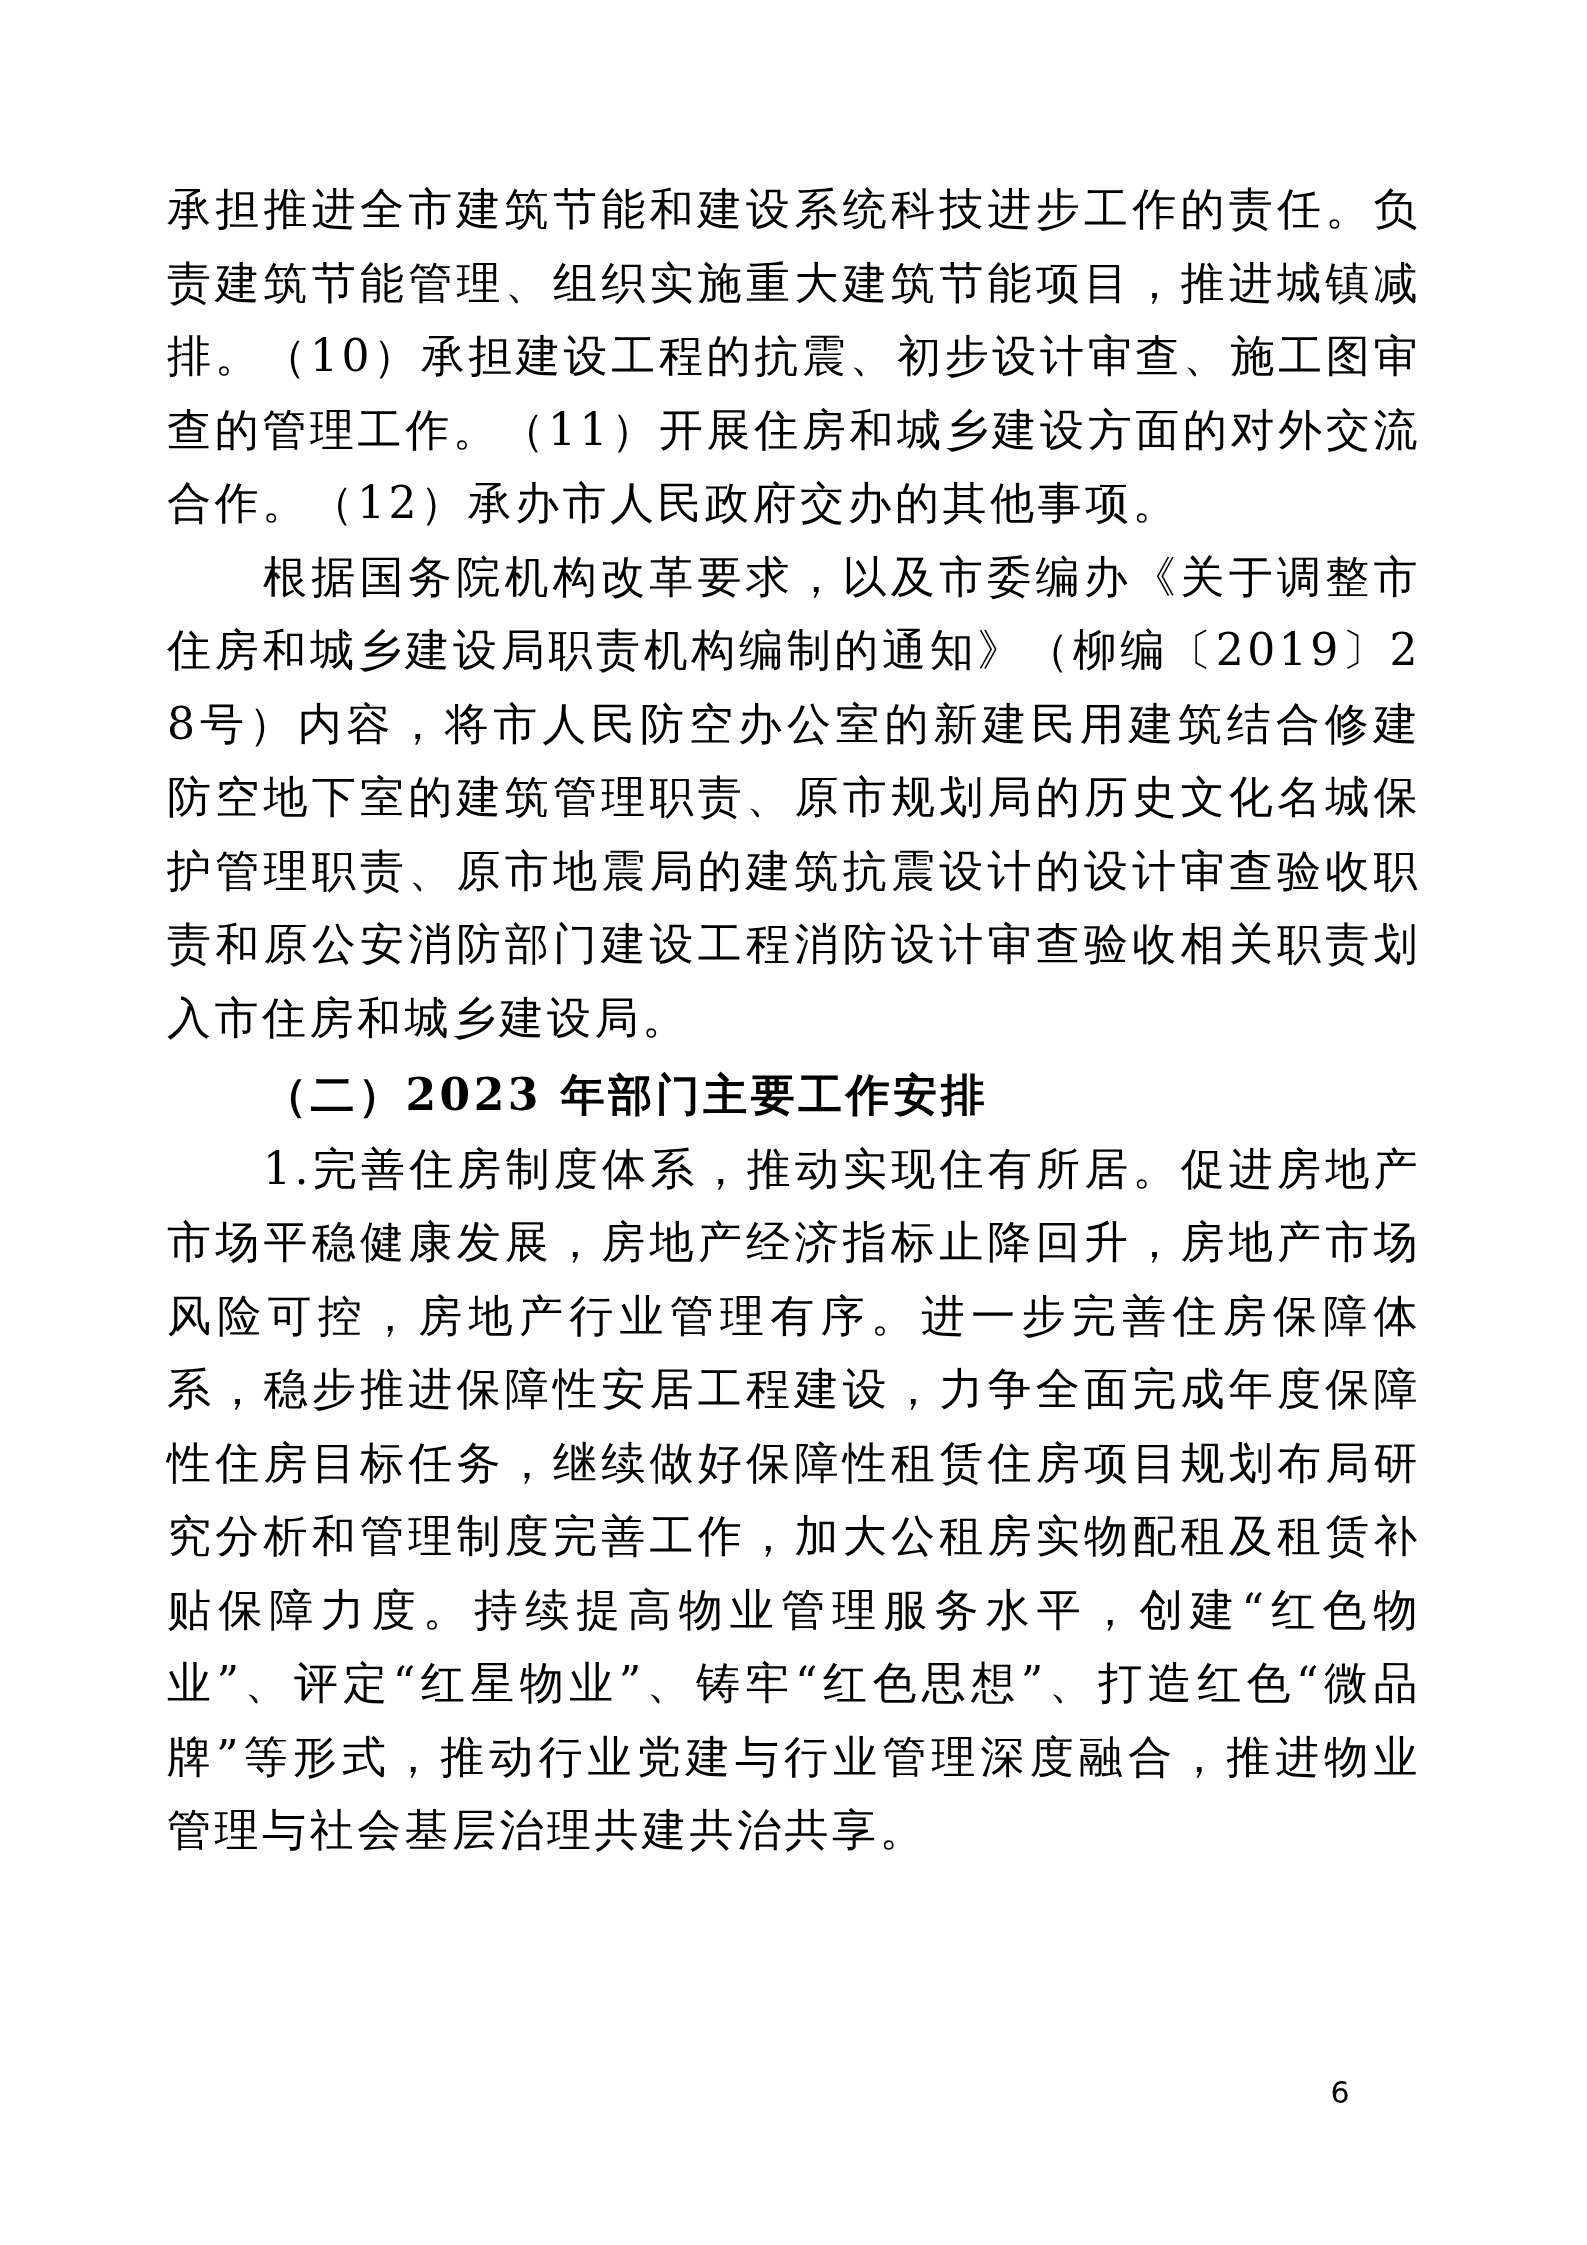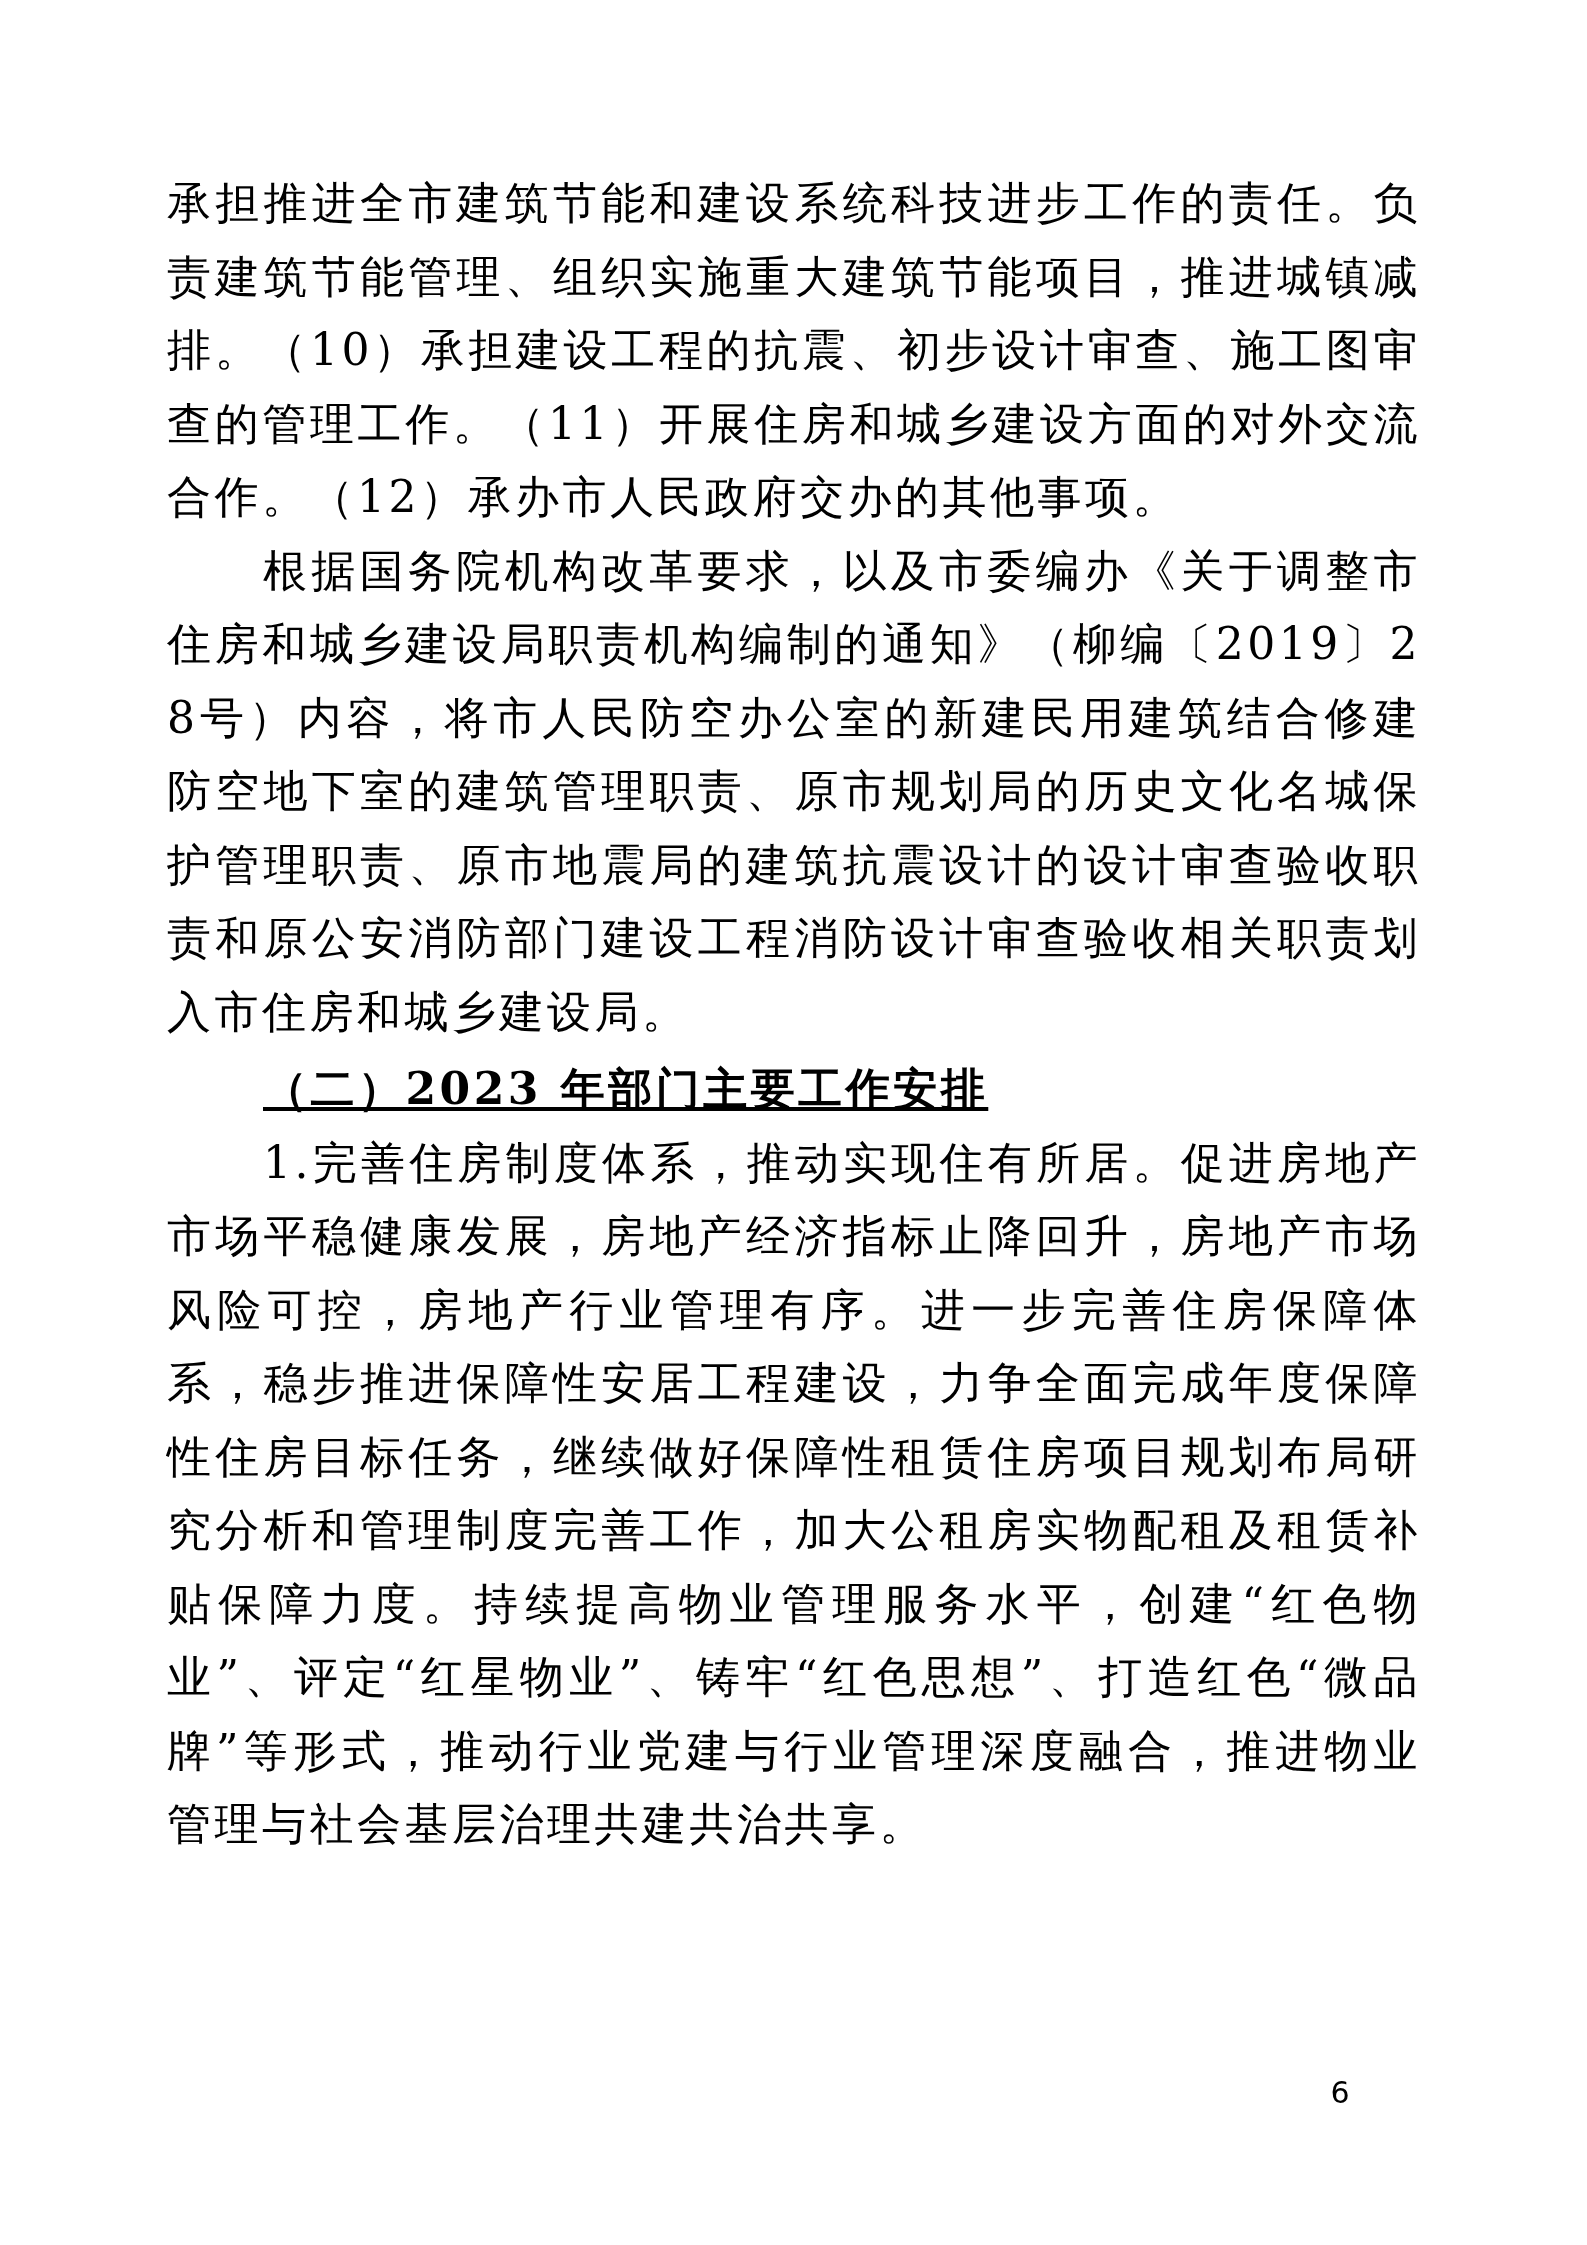--- a/index.html
+++ b/index.html
@@ -12,39 +12,38 @@
     width: 1587px;
     height: 2245px;
     background: #ffffff;
     color: #000000;
     font-family: "DejaVu Serif", "Liberation Serif", serif;
     overflow: hidden;
   }
   .content {
     position: absolute;
     left: 167px;
-    top: 166px;
+    top: 172px;
     width: 1254px;
   }
   .content p {
     margin: 0;
     font-size: 44px;
     line-height: 73.5px;
     letter-spacing: 3.5px;
     text-align: justify;
     text-align-last: left;
     word-break: break-all;
   }
   .indent {
     text-indent: 96px;
   }
   .heading {
     margin-top: 4px !important;
     font-weight: bold;
-    text-decoration: underline;
   }
   .lead {
     font-weight: normal;
   }
   .p-spaced {
     margin-top: 13px !important;
   }
   .page-number {
     position: absolute;
     left: 1320px;

